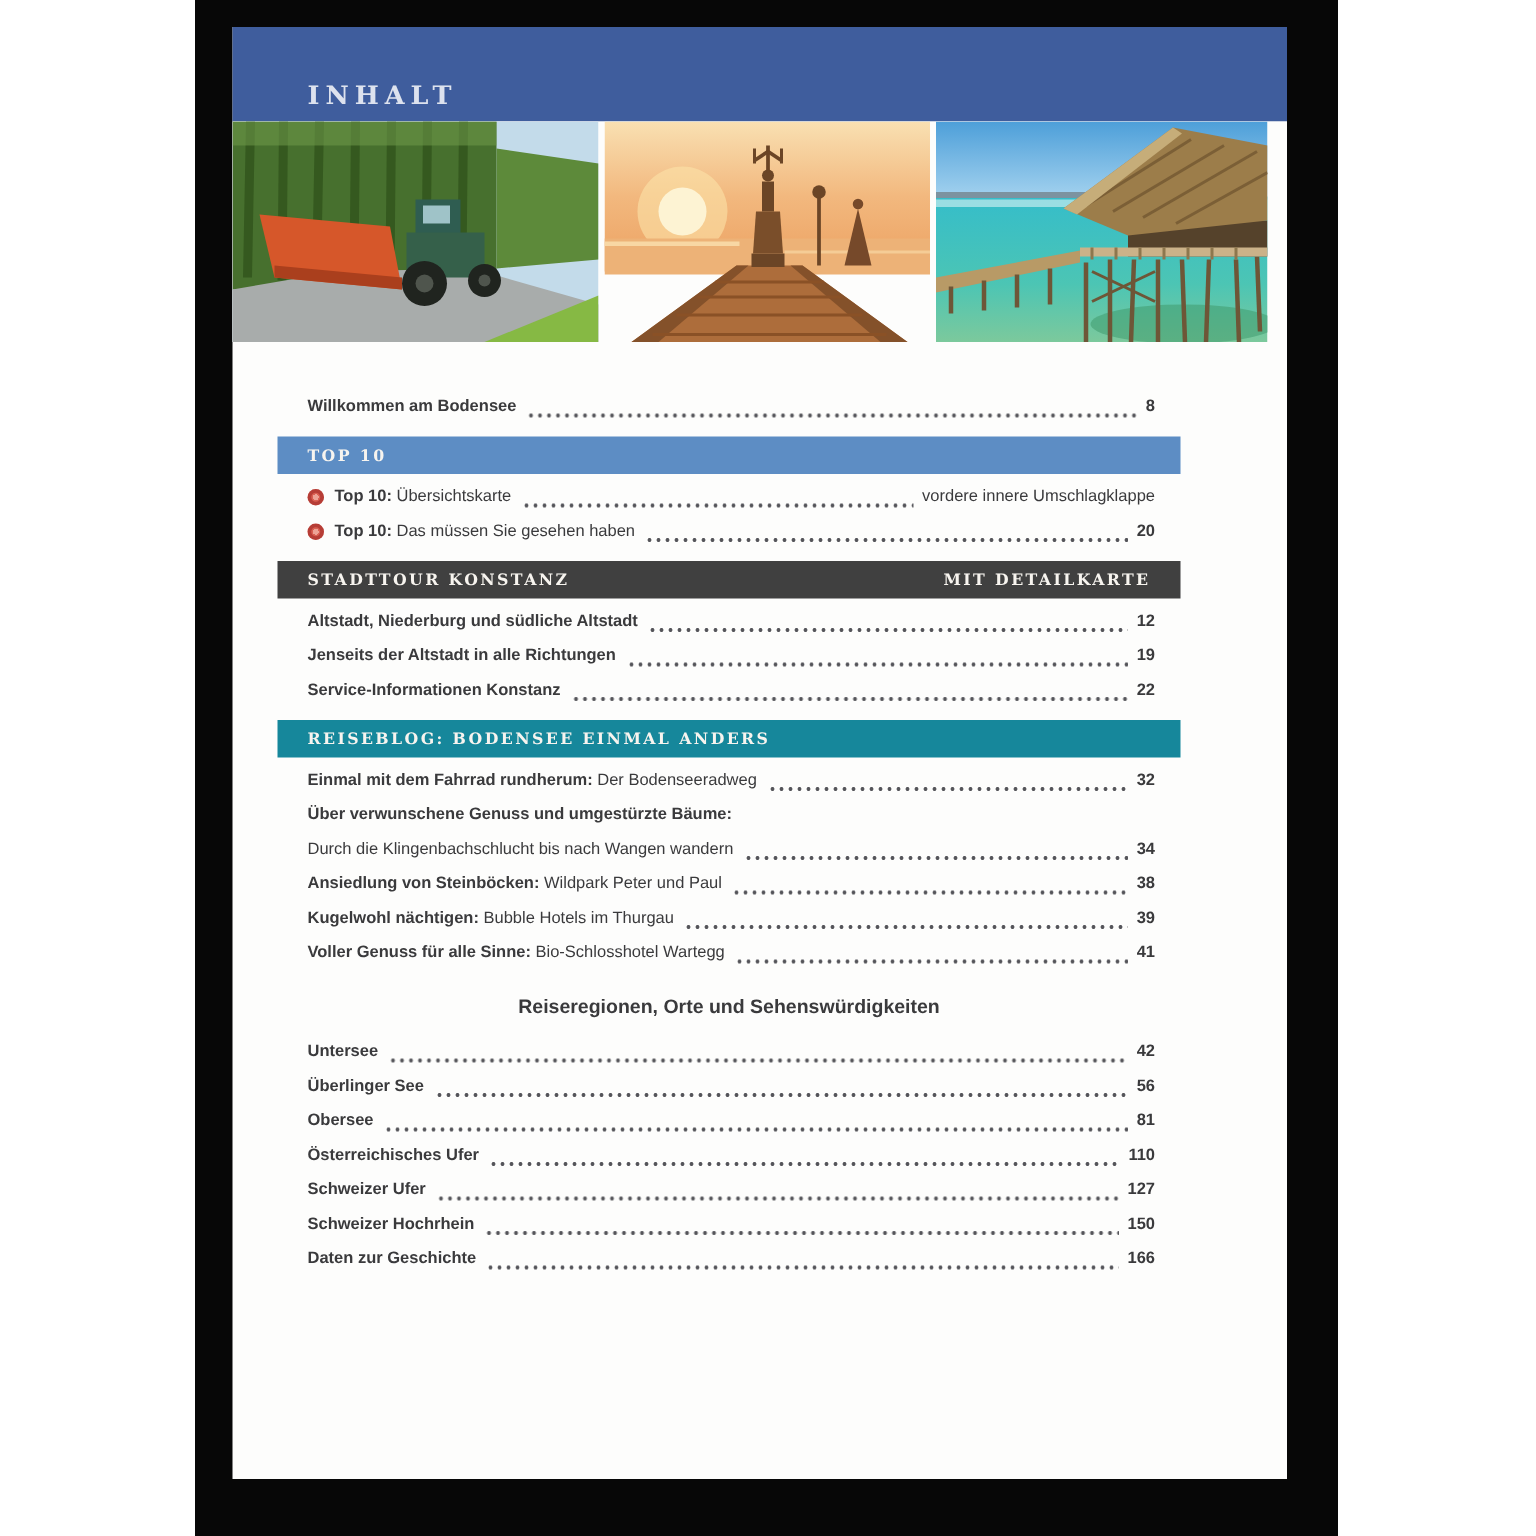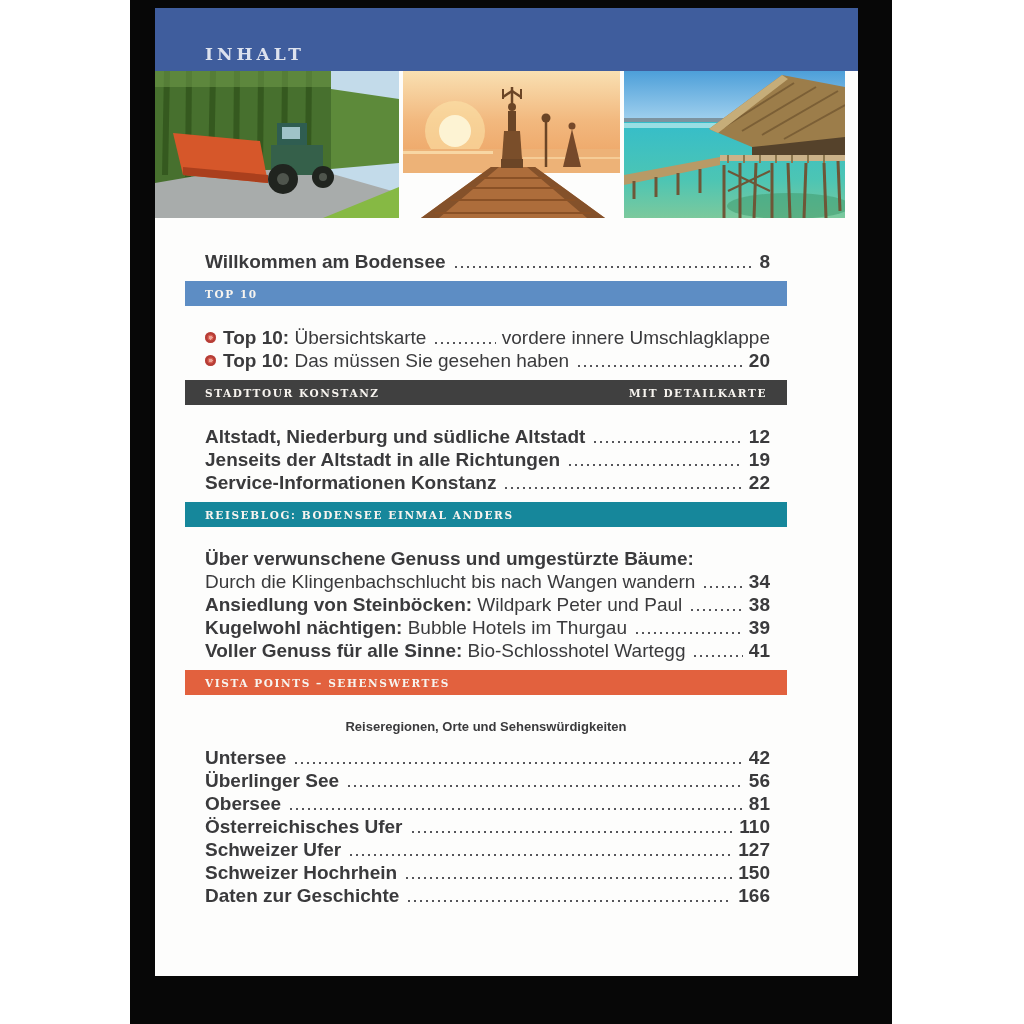--- a/index.html
+++ b/index.html
@@ -1,42 +1,42 @@
 <!DOCTYPE html>
 <html><head>
 <meta charset="utf-8">
 <style>
   html,body{margin:0;padding:0;background:#ffffff;}
   .canvas{position:relative;width:1024px;height:1024px;background:#ffffff;overflow:hidden;
           font-family:"Liberation Sans",sans-serif;}
   .frame{position:absolute;left:130px;top:0;width:762px;height:1024px;background:#070707;}
-  .page{position:absolute;left:155px;top:8px;width:703px;height:968px;background:#fdfdfc;}
+  .page{position:absolute;left:155px;top:18px;width:703px;height:968px;background:#fdfdfc;}
 
   
   .header{height:63px;display:flex;align-items:flex-end;box-sizing:border-box;padding:0 0 7px 50px;}
   .header-title{font-family:"DejaVu Serif","Liberation Serif",serif;font-size:17px;font-weight:bold;
                 letter-spacing:4px;color:#dde2ee;}
 
   
   .photos{display:flex;gap:4px;height:147px;background:#fdfdfc;}
   .photos svg{display:block;height:147px;flex:0 0 auto;}
 
   
   .toc{margin-left:30px;width:602px;padding-top:32px;box-sizing:border-box;color:#3a3a3c;}
-  .row{display:flex;align-items:baseline;height:23px;padding:0 17px 0 20px;font-size:19px;line-height:23px;}
+  .row{display:flex;align-items:baseline;height:23px;padding:0 17px 0 20px;font-size:11px;line-height:23px;}
   .row .b{font-weight:bold;white-space:pre;}
   .row .r{font-weight:normal;white-space:pre;}
   .leader{flex:1;align-self:flex-end;height:4px;margin:0 6px 4px 7px;min-width:18px;
           background-image:radial-gradient(circle,#55555a 1.1px,transparent 1.5px);
           background-size:6px 4px;background-position:left bottom;background-repeat:repeat-x;}
   .page-num{font-weight:bold;}
   .page-text{font-weight:normal;}
   .bullet{width:11px;height:11px;border-radius:50%;align-self:center;flex:0 0 auto;margin-right:7px;
           box-shadow:inset 0 0 0 2.5px rgba(140,20,20,.45);}
-  .bar{height:25px;margin:8px 0 20px;display:flex;align-items:center;justify-content:space-between;
+  .bar{height:25px;margin:8px 0 4px;display:flex;align-items:center;justify-content:space-between;
        padding:0 20px;box-sizing:border-box;font-family:"DejaVu Serif","Liberation Serif",serif;
        font-size:10.5px;font-weight:bold;letter-spacing:1.6px;color:#f7f4ef;}
   .subheading{height:23px;line-height:23px;margin:12px 0 8px;padding:0 20px;font-size:13px;font-weight:bold;text-align:center;}
 </style>
 </head>
 <body>
 
 <div class="canvas">
   <div class="frame"></div>
   <div class="page">
@@ -213,20 +213,26 @@
         <span class="b">Service-Informationen Konstanz</span>
         <span class="leader"></span>
         <span class="page-num">22</span>
       </div>
 
       <div class="bar" style="background: rgb(22, 135, 155);">
         <span>REISEBLOG: BODENSEE EINMAL ANDERS</span>
         <span></span>
       </div>
       <div class="row">
+        <span class="b">Einmal mit dem Fahrrad rundherum:</span>
+        <span class="r"> Der Bodenseeradweg</span>
+        <span class="leader"></span>
+        <span class="page-num">32</span>
+      </div>
+      <div class="row">
         <span class="b">Über verwunschene Genuss und umgestürzte Bäume:</span>
       </div>
       <div class="row">
         <span class="r">Durch die Klingenbachschlucht bis nach Wangen wandern</span>
         <span class="leader"></span>
         <span class="page-num">34</span>
       </div>
       <div class="row">
         <span class="b">Ansiedlung von Steinböcken:</span>
         <span class="r"> Wildpark Peter und Paul</span>
@@ -239,24 +245,20 @@
         <span class="leader"></span>
         <span class="page-num">39</span>
       </div>
       <div class="row">
         <span class="b">Voller Genuss für alle Sinne:</span>
         <span class="r"> Bio-Schlosshotel Wartegg</span>
         <span class="leader"></span>
         <span class="page-num">41</span>
       </div>
 
-      <div class="bar" style="background: rgb(226, 97, 62);">
-        <span>VISTA POINTS – SEHENSWERTES</span>
-        <span></span>
-      </div>
       <div class="subheading">Reiseregionen, Orte und Sehenswürdigkeiten</div>
       <div class="row">
         <span class="b">Untersee</span>
         <span class="leader"></span>
         <span class="page-num">42</span>
       </div>
       <div class="row">
         <span class="b">Überlinger See</span>
         <span class="leader"></span>
         <span class="page-num">56</span>

